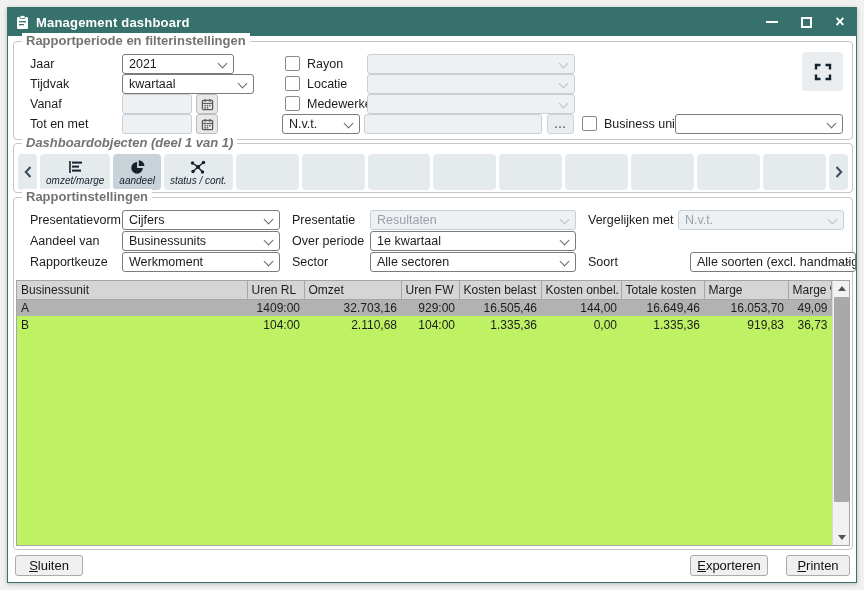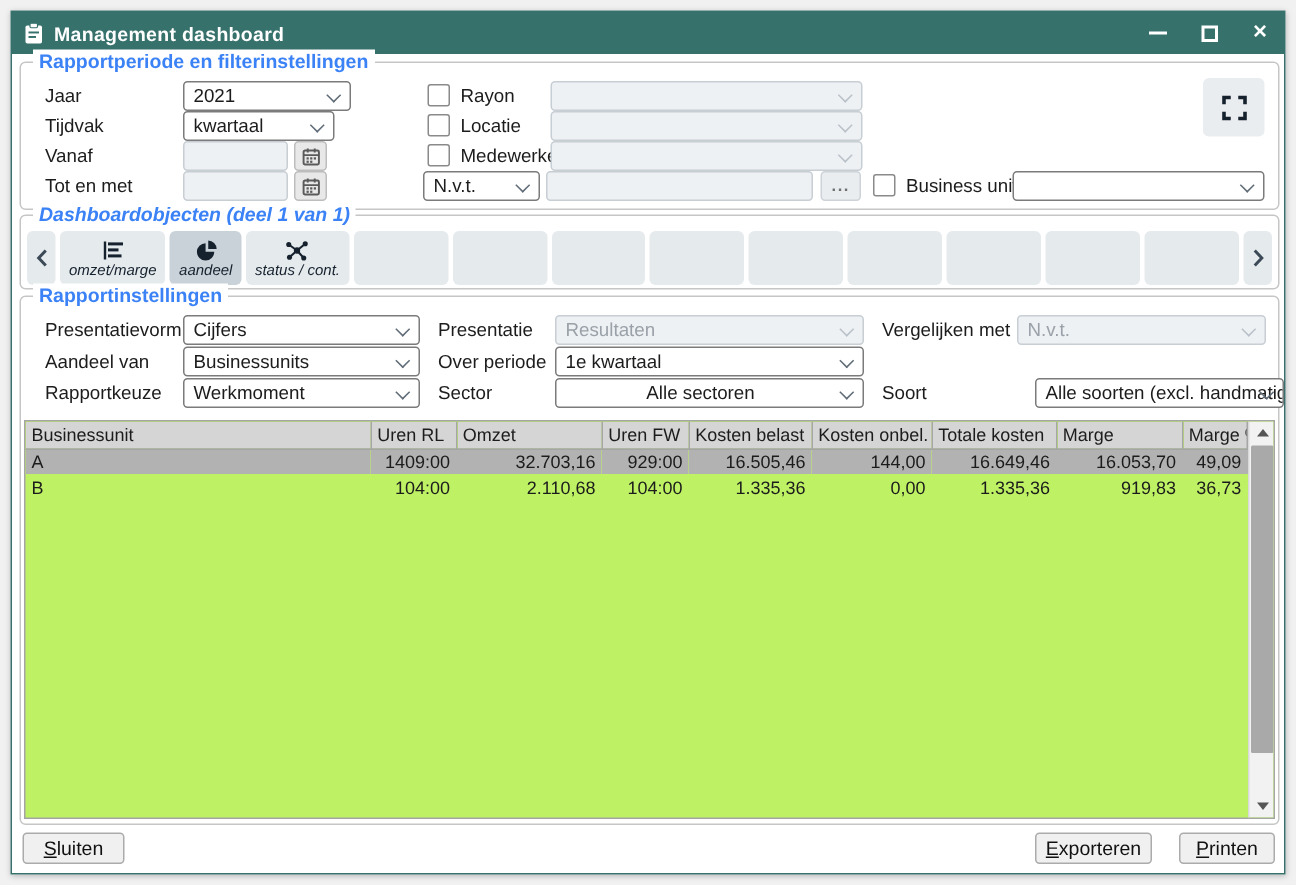--- a/index.html
+++ b/index.html
@@ -29,21 +29,21 @@
   .wc .bar { width:12px; height:2px; background:#fff; display:block; }
   .wc .box { width:11px; height:11px; border:2px solid #fff; display:block; }
   .wc.close { font-size:16px; line-height:16px; color:#fff; font-weight:bold; }
   
   .content { position:relative; height:548px; }
   .fs {
     position:absolute; border:1px solid #c6c6c6; border-radius:4px; background:#fff;
   }
   .fs-legend {
     position:absolute; top:-9px; left:8px; background:#fff; padding:0 4px;
-    font-weight:bold; font-size:13px; color:#3b82f6; white-space:nowrap;
+    font-weight:bold; font-size:13px; color:#737373; white-space:nowrap;
   }
   #fs-filters  { left:5px; top:5px;   width:840px; height:99px;  }
   #fs-dash     { left:5px; top:107px; width:840px; height:50px;font-style:italic;  }
   #fs-report   { left:5px; top:161px; width:840px; height:353px; }
 
   .lbl { position:absolute; white-space:nowrap; color:#1c1c1c; }
   
   .select, .input {
     position:absolute; height:20px; background:#fff;
     border:1px solid #7b7b7b; border-radius:3px;
@@ -66,21 +66,21 @@
     position:absolute; background:#e8e8e8; border:1px solid #bdbdbd; border-radius:3px;
     display:flex; align-items:center; justify-content:center; cursor:pointer;
   }
   #btn-cal1, #btn-cal2 { left:182px; width:22px; height:20px; }
   #btn-cal1 { top:52px; } #btn-cal2 { top:72px; }
   #btn-dots { left:533px; top:72px; width:27px; height:20px; color:#707070; font-weight:bold; letter-spacing:1px; font-size:11px; background:#e9edf0; border-color:#cdd3d8;}
   #btn-full { left:788px; top:10px; width:41px; height:39px; background:#e9edf0; border:none; border-radius:4px; }
 
   
   #lbl-jaar{left:16px;top:15px;} #sel-jaar{left:108px;top:12px;width:112px;}
-  #lbl-tijdvak{left:16px;top:35px;} #sel-tijdvak{left:108px;top:32px;width:101px;}
+  #lbl-tijdvak{left:16px;top:35px;} #sel-tijdvak{left:108px;top:32px;width:132px;}
   #lbl-vanaf{left:16px;top:55px;} #inp-vanaf{left:108px;top:52px;width:70px;}
   #lbl-tot{left:16px;top:75px;} #inp-tot{left:108px;top:72px;width:70px;}
   #cb-rayon{left:271px;top:14px;} #lbl-rayon{left:293px;top:15px;} #sel-rayon{left:353px;top:12px;width:208px;}
   #cb-locatie{left:271px;top:34px;} #lbl-locatie{left:293px;top:35px;} #sel-locatie{left:353px;top:32px;width:208px;}
   #cb-medew{left:271px;top:54px;} #lbl-medew{left:293px;top:55px;} #sel-medew{left:353px;top:52px;width:208px;}
   #sel-nvt{left:268px;top:72px;width:78px;} #inp-filter{left:350px;top:72px;width:178px;}
   #cb-bu{left:568px;top:74px;} #lbl-bu{left:590px;top:75px;} #sel-bu{left:661px;top:72px;width:168px;}
 
   
   .tb-row { position:absolute; left:4px; top:10px; right:4px; height:36px; display:flex; gap:3px; align-items:stretch; }
@@ -99,21 +99,21 @@
   .tb-btn .tb-ico { height:17px; display:flex; align-items:flex-end; }
   .tb-btn .tb-lab { font-size:10px; line-height:12px; white-space:nowrap; }
   .tb-empty { flex:1; background:var(--tb-btn,#e5eaed); border-radius:4px; cursor:pointer; }
 
   
   #lbl-prvorm{left:16px;top:15px;} #sel-prvorm{left:108px;top:12px;width:158px;}
   #lbl-aandeel{left:16px;top:36px;} #sel-aandeel{left:108px;top:33px;width:158px;}
   #lbl-rapport{left:16px;top:57px;} #sel-rapport{left:108px;top:54px;width:158px;}
   #lbl-pres{left:278px;top:15px;} #sel-pres{left:356px;top:12px;width:206px;}
   #lbl-periode{left:278px;top:36px;} #sel-periode{left:356px;top:33px;width:206px;}
-  #lbl-sector{left:278px;top:57px;} #sel-sector{left:356px;top:54px;width:206px;justify-content:center;}
+  #lbl-sector{left:278px;top:57px;} #sel-sector{left:356px;top:54px;width:206px;}
   #lbl-vergelijk{left:574px;top:15px;} #sel-vergelijk{left:664px;top:12px;width:166px;}
   #lbl-soort{left:574px;top:57px;} #sel-soort{left:664px;top:54px;width:166px;margin-left:12px;}
 
   
   .tablewrap {
     position:absolute; left:2px; top:82px; right:2px; bottom:3px;
     border:1px solid #a5a5a5; background:#bef264; overflow:hidden;
   }
   table { border-collapse:collapse; table-layout:fixed; width:calc(100% - 17px); font-size:12px; }
   col.c1{width:230px;} col.c2{width:57px;} col.c3{width:97px;} col.c4{width:58px;}

